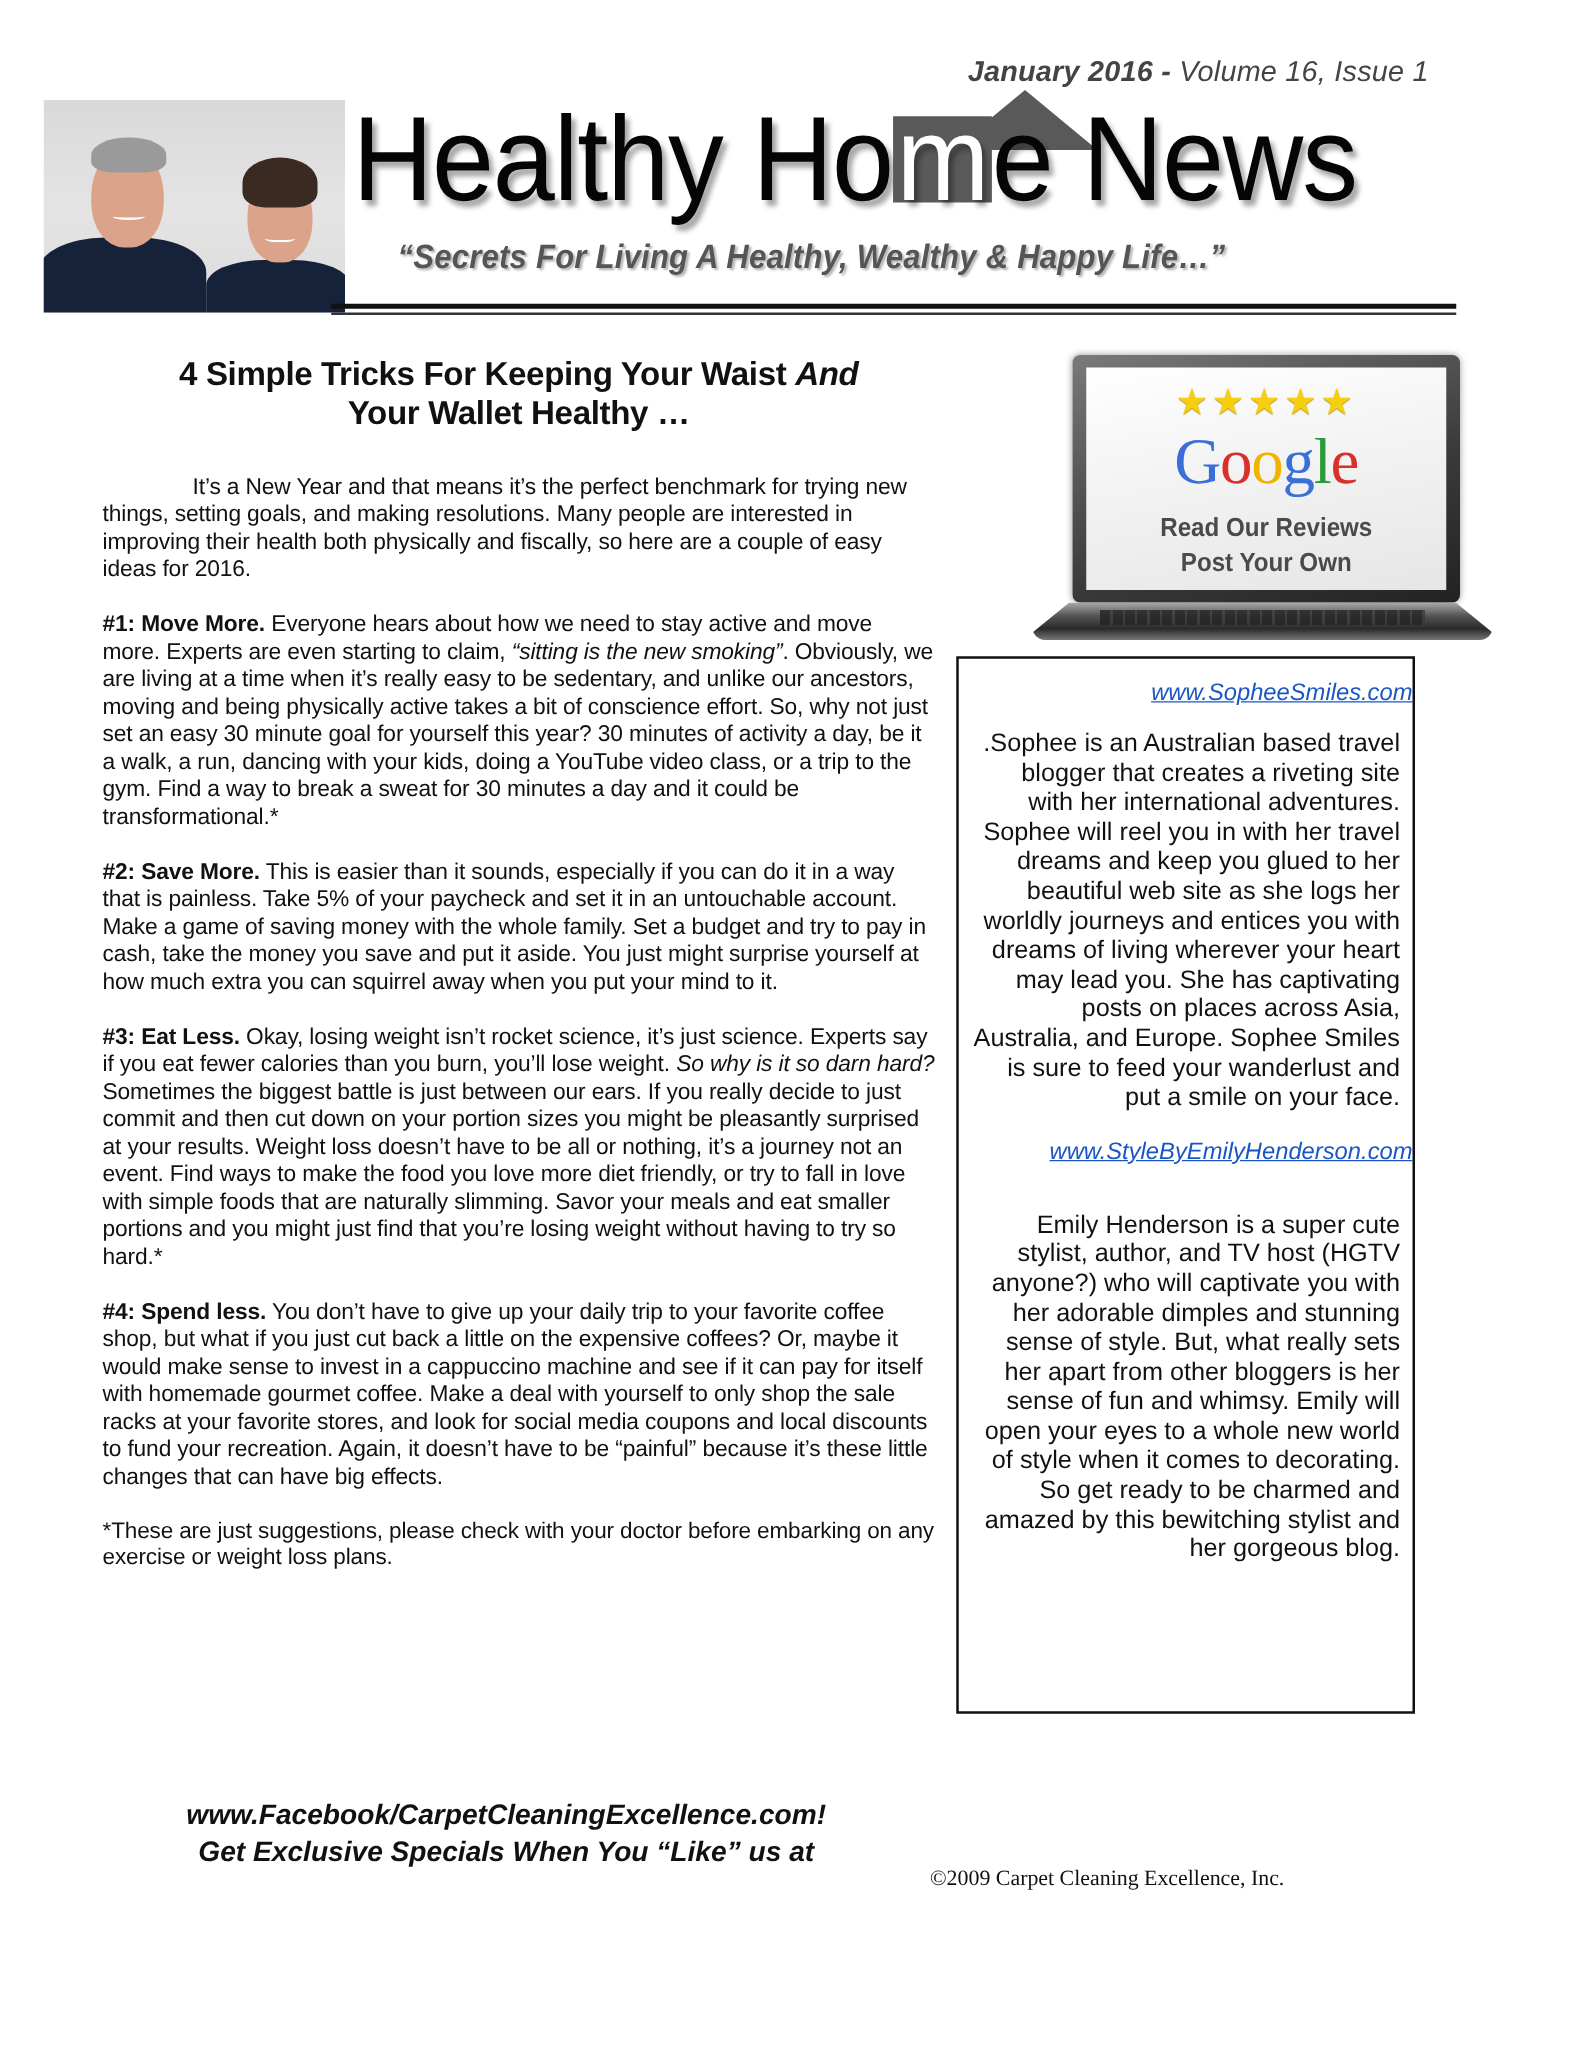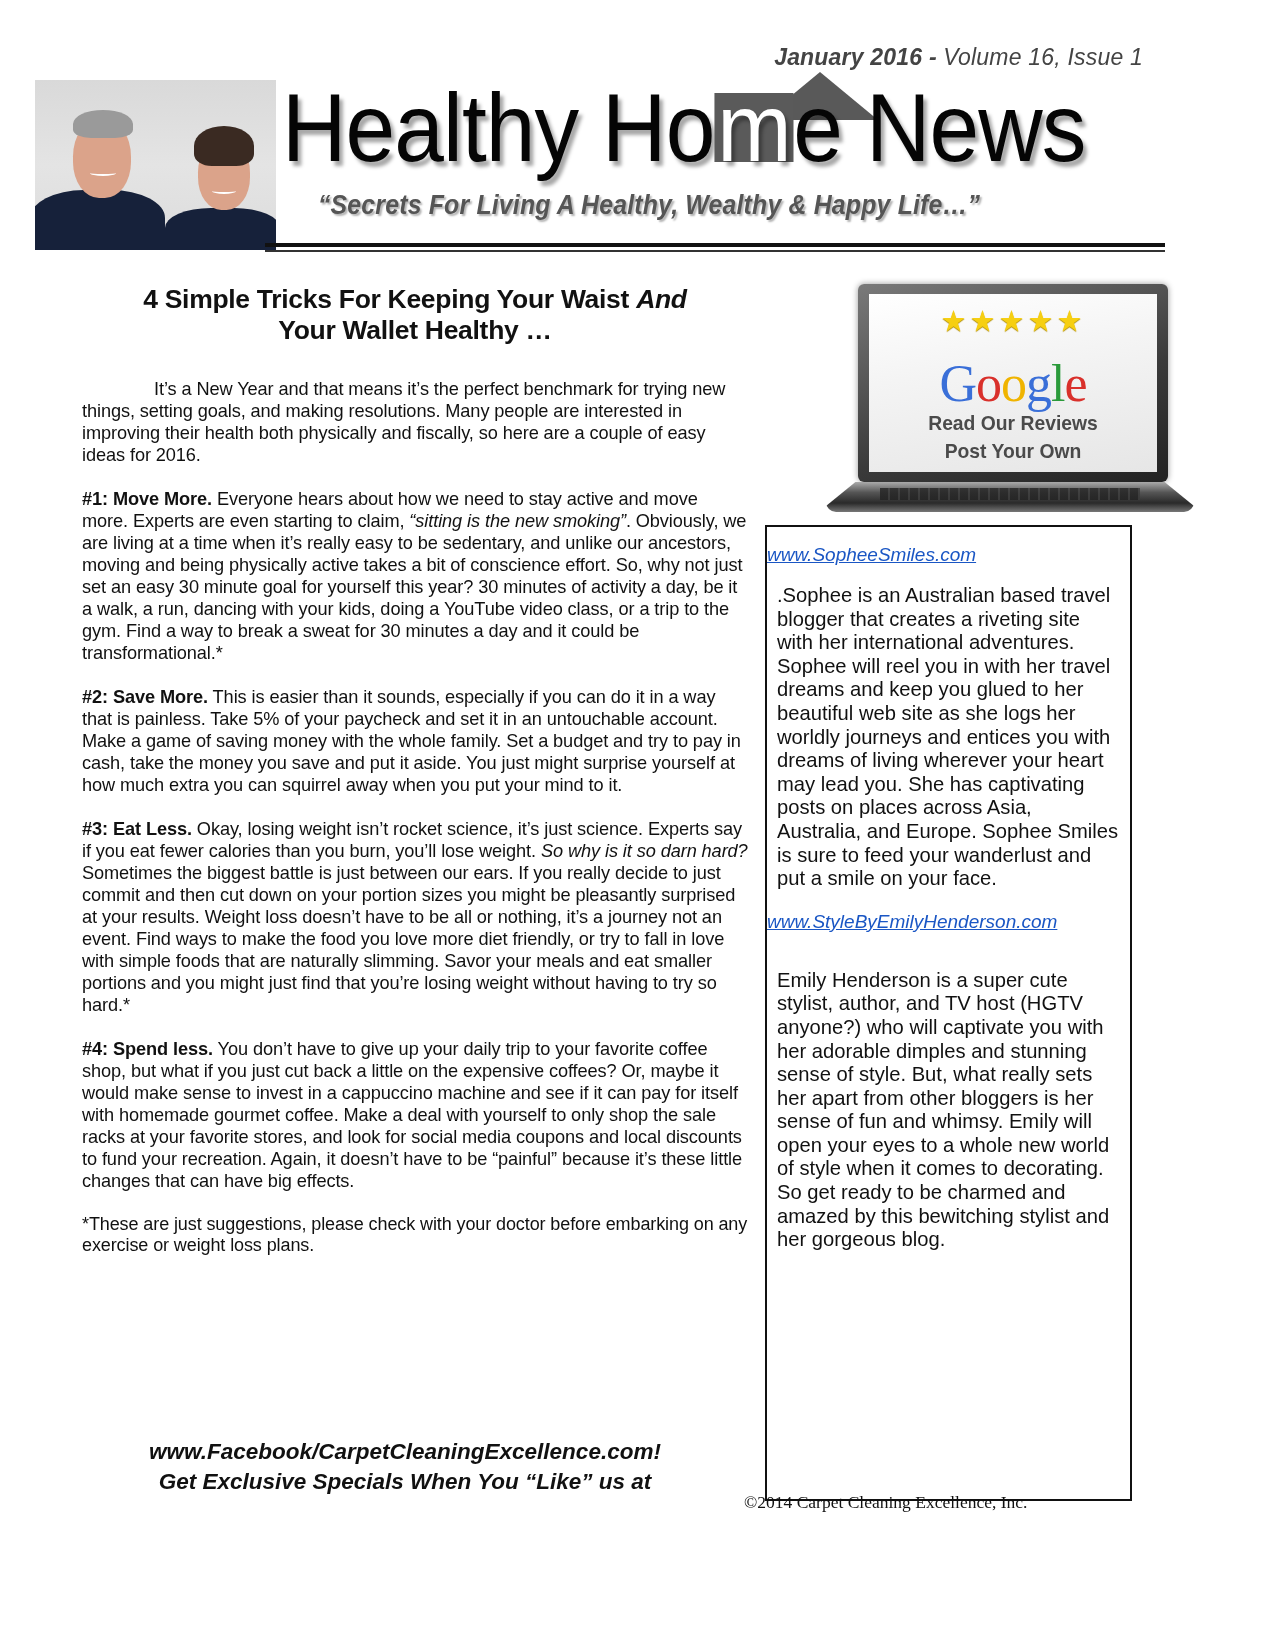--- a/index.html
+++ b/index.html
@@ -28,34 +28,34 @@
   .article .para { font-size:18.2px; line-height:22px; margin:12px; letter-spacing:-0.1px; }
   .article .intro { margin-top:32px; text-indent:72px; }
   .article .tip { margin-top:22px; }
   .article .tip b { font-weight:bold; }
   .article .footnote { font-size:18px; line-height:21px; margin-top:22px; }
 
   .laptop { position:absolute; left:820px; top:276px; width:380px; height:258px; }
   .laptop .screen-bezel { position:absolute; left:38px; top:8px; width:310px; height:198px; background:linear-gradient(160deg,#7a7a7a,#3a3a3a 60%,#222); border-radius:6px; box-shadow:0 0 6px rgba(0,0,0,0.4); }
   .laptop .screen { position:absolute; left:49px; top:18px; width:288px; height:178px; background:linear-gradient(170deg,#ffffff 0%,#f4f4f4 40%,#e6e6e6 100%); }
   .laptop .stars { position:absolute; left:0; top:10px; width:288px; text-align:center; color:#f6cf12; font-size:29px; letter-spacing:3px; text-shadow:0 1px 1px #b08c00; }
-  .laptop .google { position:absolute; left:0; top:62px; width:288px; text-align:center; font-family:"Liberation Serif", serif; font-size:52px; line-height:56px; letter-spacing:-1px; }
+  .laptop .google { position:absolute; left:0; top:48px; width:288px; text-align:center; font-family:"Liberation Serif", serif; font-size:52px; line-height:56px; letter-spacing:-1px; }
   .laptop .google span:nth-child(1){color:#3a6fd8}
   .laptop .google span:nth-child(2){color:#d9302b}
   .laptop .google span:nth-child(3){color:#f0b400}
   .laptop .google span:nth-child(4){color:#3a6fd8}
   .laptop .google span:nth-child(5){color:#2a9a3a}
   .laptop .google span:nth-child(6){color:#d9302b}
   .laptop .cta { position:absolute; left:0; width:288px; text-align:center; font-size:21px; font-weight:bold; color:#4a4a4a; transform:scaleX(0.92); }
   .laptop .cta1 { top:117px; }
   .laptop .cta2 { top:145px; }
   .laptop .base { position:absolute; left:6px; top:206px; width:368px; height:30px; background:linear-gradient(180deg,#aaa 0%,#555 35%,#2a2a2a 70%,#777 100%); border-radius:0 0 10px 10px; clip-path:polygon(8% 0, 92% 0, 100% 80%, 100% 100%, 0 100%, 0 80%); }
   .laptop .kbd { position:absolute; left:60px; top:212px; width:260px; height:12px; background:repeating-linear-gradient(90deg,#222 0 8px,#3a3a3a 8px 10px); opacity:0.8; }
 
-  .sidebar { position:absolute; left:765px; top:525px; width:367px; height:976px; border:2px solid #111; box-sizing:border-box; text-align:left; }
+  .sidebar { position:absolute; left:765px; top:525px; width:367px; height:846px; border:2px solid #111; box-sizing:border-box; text-align:right; }
   .sidebar .link { display:block; color:#1a56c4; text-decoration:underline; font-style:italic; font-size:19px; margin-top:17px; }
   .sidebar .link2 { margin-top:20px; }
   .sidebar .blurb { font-size:20.2px; line-height:23.6px; margin:18px 10px 0 10px; }
   .sidebar .blurb2 { margin-top:36px; }
 
   .cta-footer { position:absolute; left:80px; top:1437px; width:650px; text-align:center; font-size:22.5px; font-weight:bold; font-style:italic; line-height:30px; }
   .copyright { position:absolute; left:744px; top:1492px; font-family:"Liberation Serif", serif; font-size:17.5px; color:#111; }
 </style>
 </head>
 <body>
@@ -121,13 +121,13 @@
   <a class="link">www.SopheeSmiles.com</a>
   <p class="blurb">.Sophee is an Australian based travel blogger that creates a riveting site with her international adventures.  Sophee will reel you in with her travel dreams and keep you glued to her beautiful web site as she logs her worldly journeys and entices you with dreams of living wherever your heart may lead you.  She has captivating posts on places across Asia, Australia, and Europe.  Sophee Smiles is sure to feed your wanderlust and put a smile on your face.</p>
   <a class="link link2">www.StyleByEmilyHenderson.com</a>
   <p class="blurb blurb2">Emily Henderson is a super cute stylist, author, and TV host (HGTV anyone?) who will captivate you with her adorable dimples and stunning sense of style.  But, what really sets her apart from other bloggers is her sense of fun and whimsy.  Emily will open your eyes to a whole new world of style when it comes to decorating.  So get ready to be charmed and amazed by this bewitching stylist and her gorgeous blog.</p>
 </div>
 
 <div class="cta-footer">
   <div>www.Facebook/CarpetCleaningExcellence.com!</div>
   <div>Get Exclusive Specials When You “Like” us at</div>
 </div>
-<div class="copyright">©2014 Carpet Cleaning Excellence, Inc.</div>
+<div class="copyright">©2009 Carpet Cleaning Excellence, Inc.</div>
 
 </body></html>

